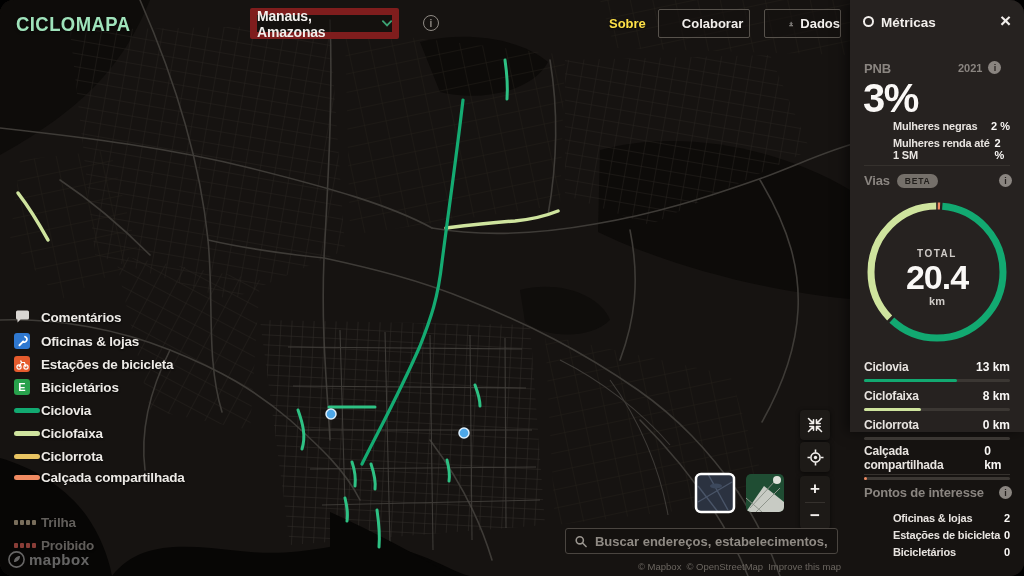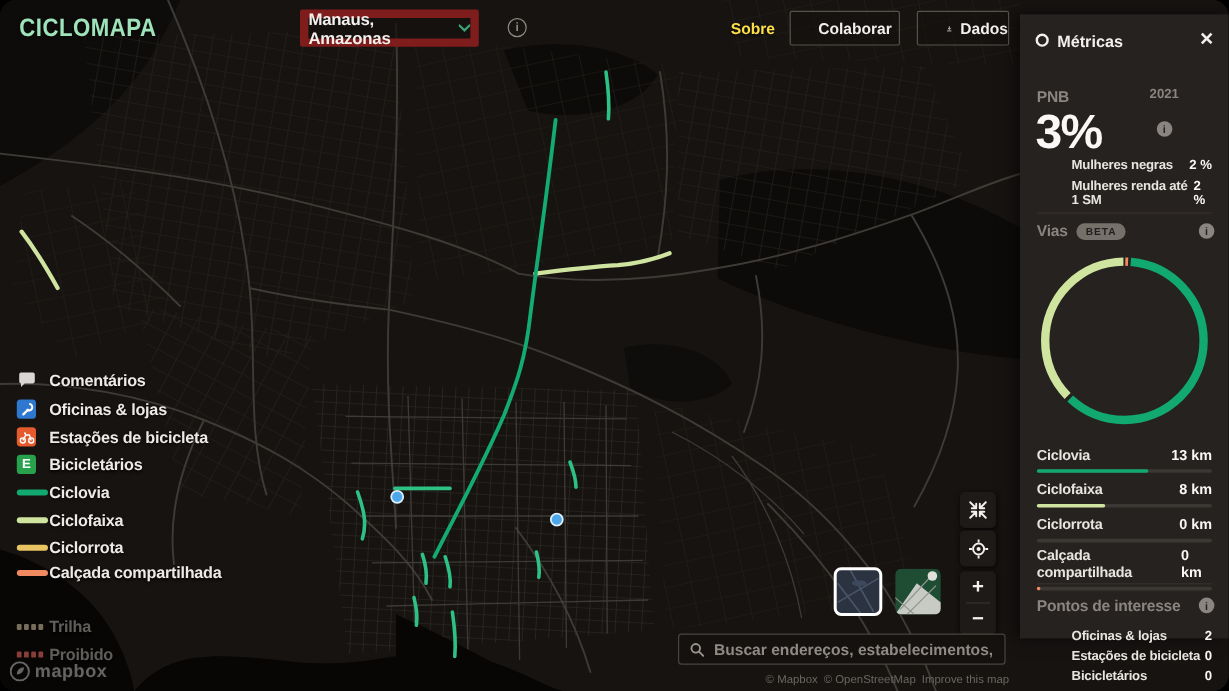--- a/index.html
+++ b/index.html
@@ -44,21 +44,21 @@
   .lg-row.dim .lbl { color:rgba(190,184,177,.5); }
   .lg-icon { width:16px; height:16px; border-radius:3px; display:flex; align-items:center;
     justify-content:center; flex:0 0 16px; }
   .lg-letter { color:#fff; font-size:11px; font-weight:bold; }
   .swatch { width:26px; height:5px; border-radius:2.5px; flex:0 0 26px; margin-right:-10px; }
   .dashes { width:26px; display:flex; gap:2px; flex:0 0 26px; margin-right:-10px; }
   .dashes i { width:4px; height:5px; border-radius:1px; background:currentColor; display:block; }
   .dim .dashes { opacity:.65; }
   
   .sidebar {
-    left:850px; top:12px; width:174px; height:520px; background:#262220;
+    left:850px; top:0; width:174px; height:432px; background:#262220;
     box-shadow:-4px 0 12px rgba(0,0,0,.5); color:#f2efec;
   }
   .sb { position:absolute; }
   .sb-title { color:#f2efec; font-size:13.5px; font-weight:bold; }
   .ring-icon { width:11px; height:11px; border:2.5px solid #f2efec; border-radius:50%; display:inline-block; }
   .close-x { color:#f2efec; font-size:19px; font-weight:bold; cursor:pointer; line-height:14px; }
   .sec-label { color:#8a8580; font-size:13px; font-weight:bold; letter-spacing:-.2px; }
   .info-filled { width:13px; height:13px; border-radius:50%; background:#8a8580; color:#26221f;
     font-size:9px; font-weight:bold; display:flex; align-items:center; justify-content:center;
     font-style:normal; cursor:pointer; }
@@ -357,21 +357,21 @@
     <span>© OpenStreetMap</span>
     <span>Improve this map</span>
   </div>
 
   <div class="abs sidebar">
     <span class="sb ring-icon" style="left:13px; top:16px;"></span>
     <div class="sb sb-title" style="left:31px; top:15px;">Métricas</div>
     <div class="sb close-x" style="left:150px; top:14px;">×</div>
 
     <div class="sb sec-label" style="left:14px; top:61px;">PNB</div>
-    <div class="sb" style="left:108px; top:61px; display:flex; align-items:center; gap:16px;flex-direction:column;">
+    <div class="sb" style="left:108px; top:61px; display:flex; align-items:center; gap:6px;">
       <span style="color:#8a8580; font-size:11px; font-weight:bold;">2021</span>
       <i class="info-filled">i</i>
     </div>
     <div class="sb pnb-value" style="left:13px; top:76px;">3%</div>
     <div class="sb kv" style="top:120px; left:14px;">
       <span class="k">Mulheres negras</span>
       <span class="v">2 %</span>
     </div>
     <div class="sb kv" style="top:137px; left:14px;">
       <span class="k">Mulheres renda até 1 SM</span>
@@ -384,20 +384,25 @@
       <span class="sec-label">Vias</span>
       <span class="beta-pill">BETA</span>
     </div>
     <i class="sb info-filled" style="left:149px; top:174px;">i</i>
 
     <svg class="sb" style="left:12px; top:197px;" width="150" height="150" viewBox="0 0 150 150">
         <circle cx="75" cy="75" r="66" fill="none" stroke="#ef8a61" stroke-width="7" stroke-dasharray="2.347303190229355 412.34292708362335" stroke-dashoffset="-0.7824343967431184" transform="rotate(-90 75 75)"></circle>
         <circle cx="75" cy="75" r="66" fill="none" stroke="#12a971" stroke-width="7" stroke-dasharray="251.29117894151344 163.39905133233927" stroke-dashoffset="-5.4121719837155915" transform="rotate(-90 75 75)"></circle>
         <circle cx="75" cy="75" r="66" fill="none" stroke="#cfe49e" stroke-width="7" stroke-dasharray="153.48687934862366 261.2033509252291" stroke-dashoffset="-259.703350925229" transform="rotate(-90 75 75)"></circle>
       </svg>
+    <div class="sb donut-center" style="left:12px; top:248px; width:150px;">
+      <div class="t1">TOTAL</div>
+      <div class="t2">20.4</div>
+      <div class="t3">km</div>
+    </div>
 
     <div class="sb bar-row" style="top:360px; left:14px;">
       <div class="line1">
           <span class="bl">Ciclovia</span>
           <span class="bv">13 km</span>
         </div>
       <div class="bar-track">
           <div class="bar-fill" style="background-color: rgb(18, 169, 113); width: 64%;"></div>
         </div>
     </div>

